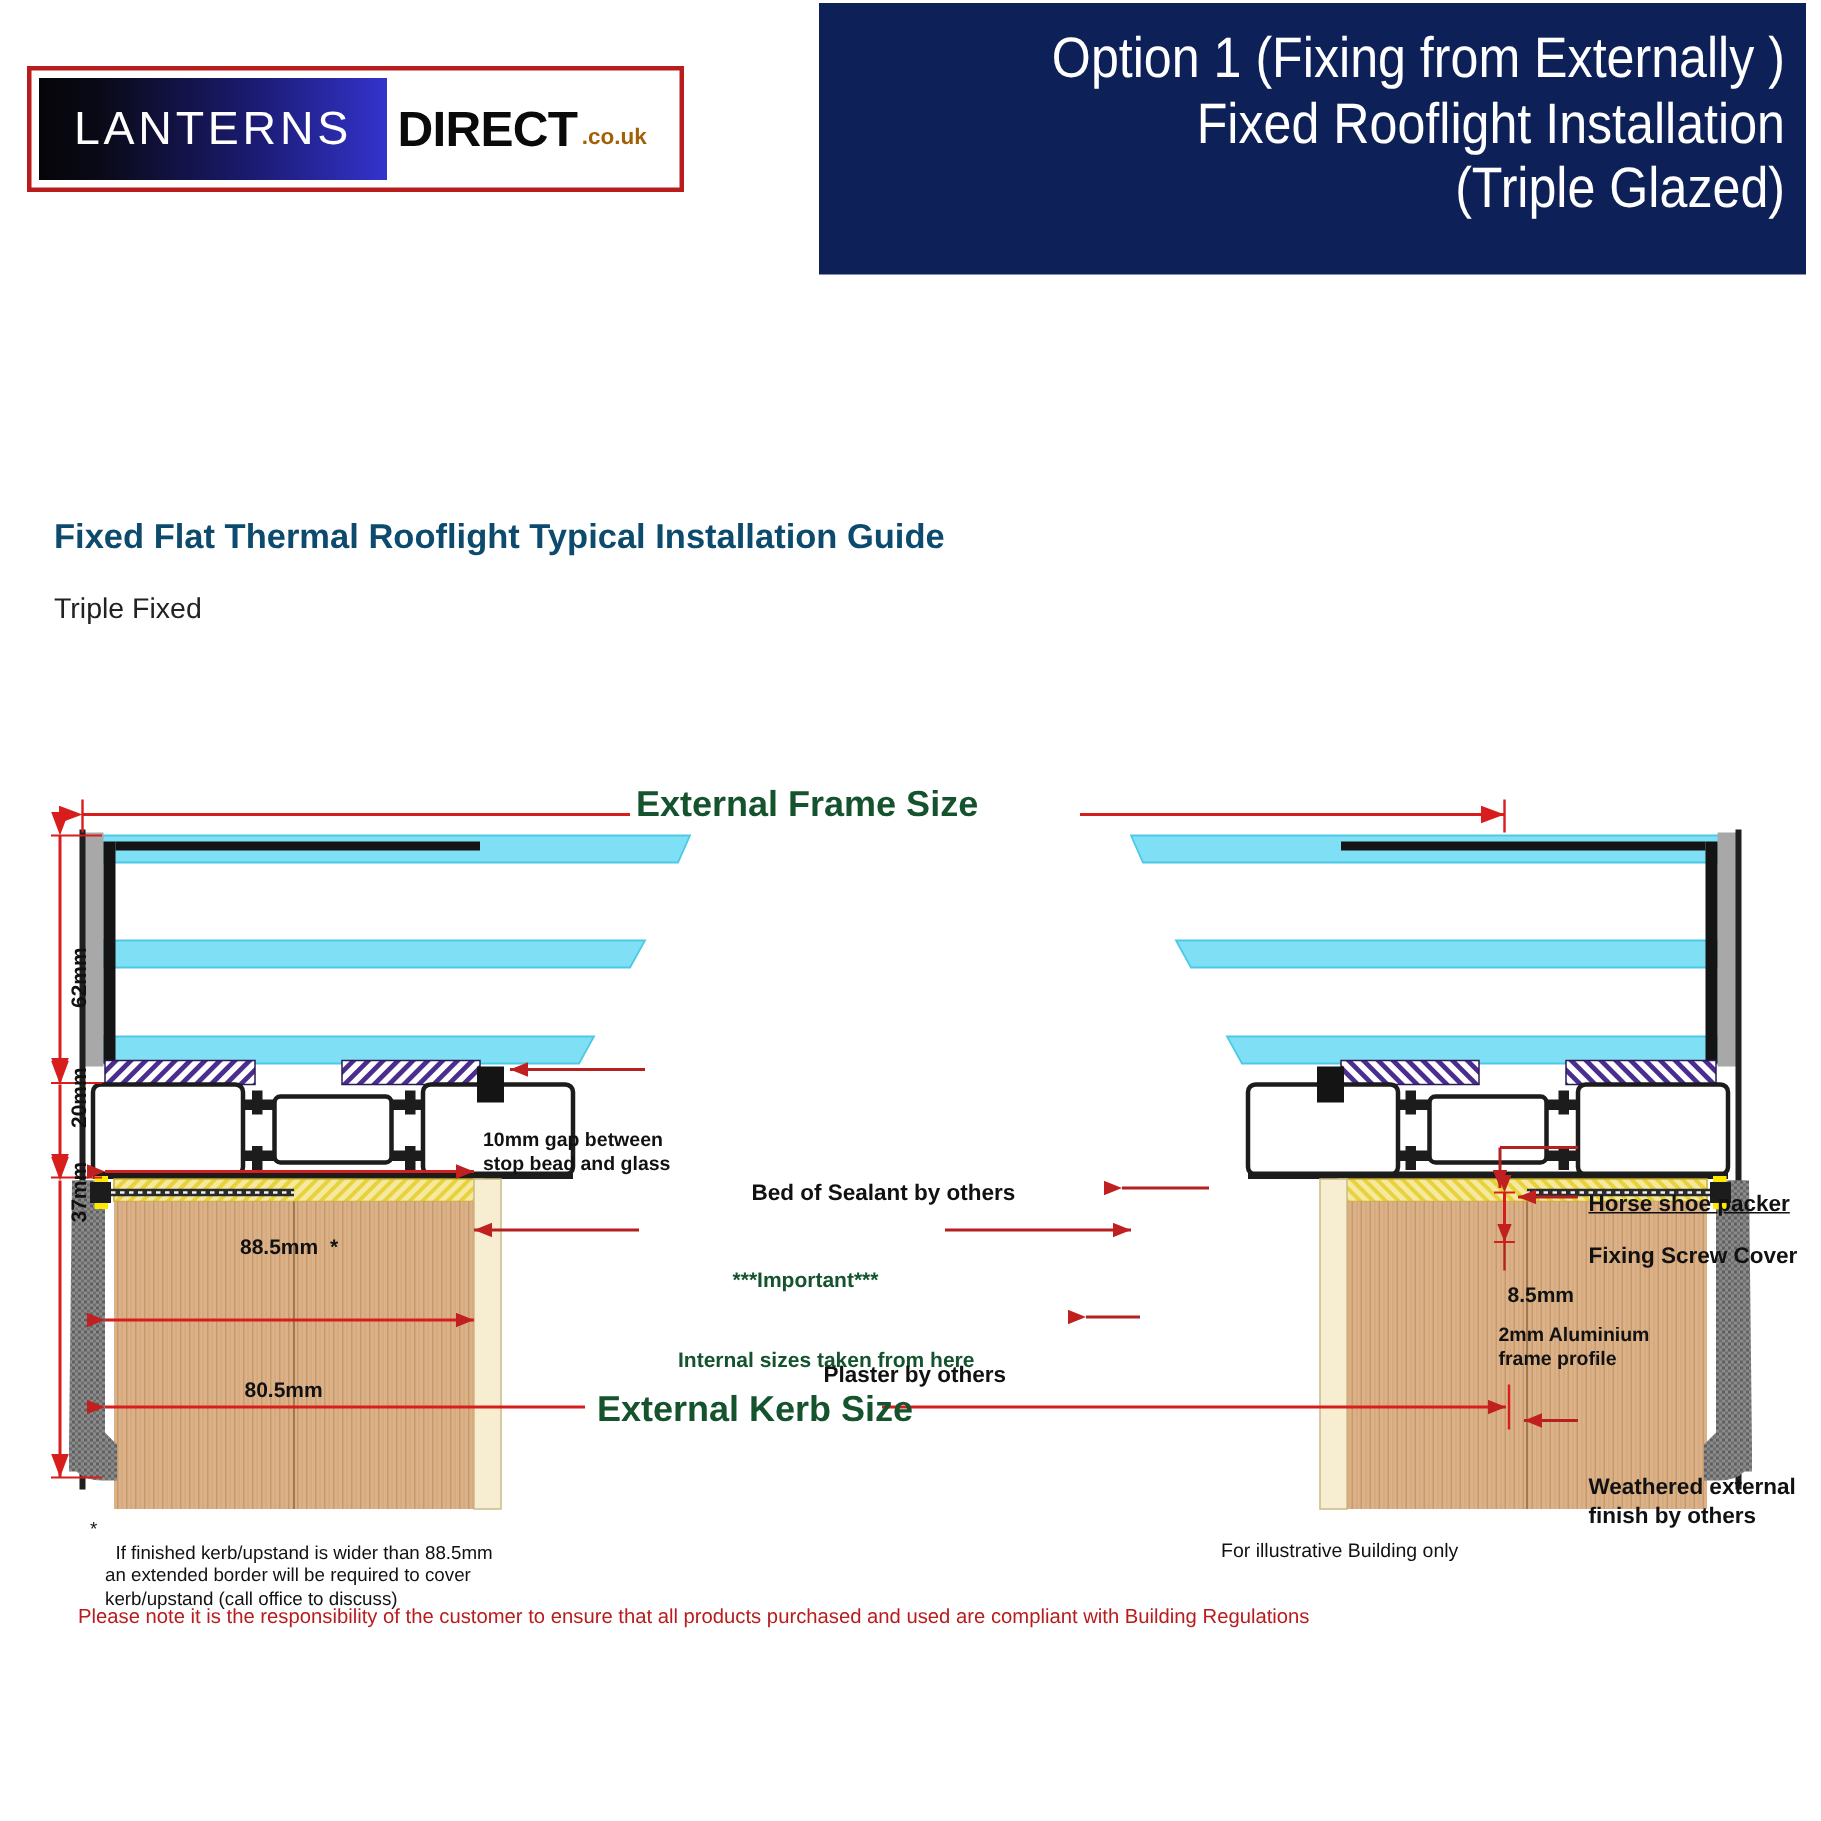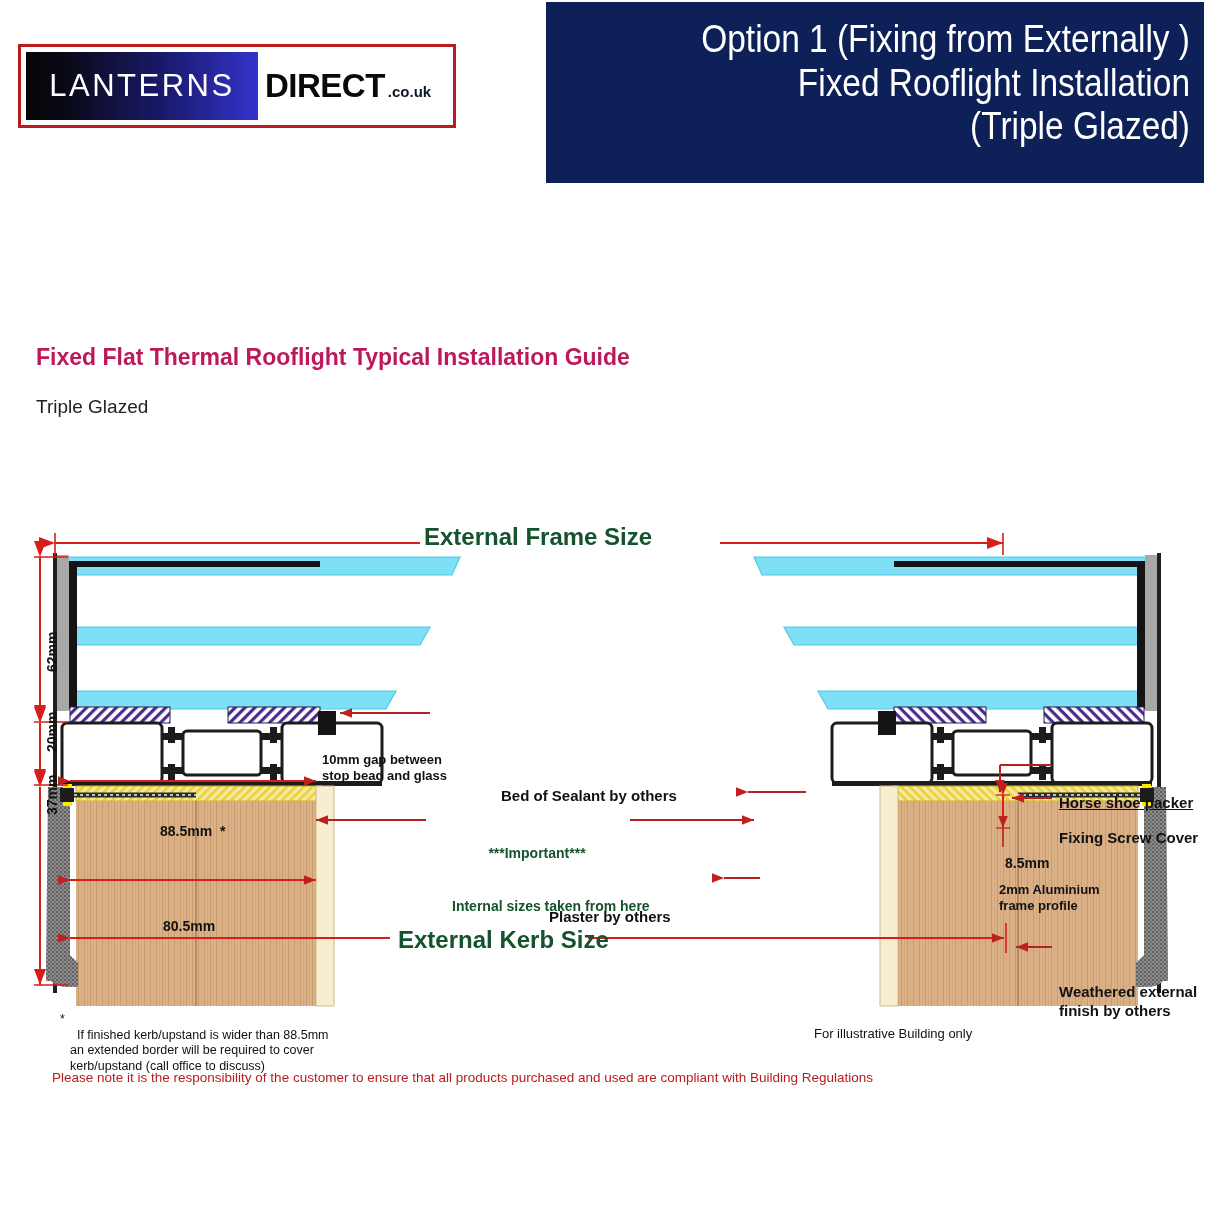--- a/index.html
+++ b/index.html
@@ -9,32 +9,32 @@
   
   #header { position: absolute; left: 0; top: 0; width: 1214px; height: 190px; }
   #logo-box { position: absolute; left: 18px; top: 44px; width: 438px; height: 84px;
               border: 3px solid #b91c1c; background: #fff; display: flex; align-items: stretch; }
   #logo-grad { width: 232px; background: linear-gradient(90deg, #050508 0%, #0a0a18 18%, #1a1a6e 60%, #3333cc 100%);
                display: flex; align-items: center; justify-content: center; margin: 5px 0 5px 5px; }
   #logo-word-1 { color: #ffffff; font-size: 31px; letter-spacing: 2.5px; font-weight: 400;
                  font-family: "Liberation Sans", sans-serif; }
   #logo-right { flex: 1; display: flex; align-items: center; padding-left: 7px; }
   #logo-word-2 { color: #0a0a0a; font-size: 33px; font-weight: bold; letter-spacing: -0.5px; }
-  #logo-tld { color: #0f172a; font-size: 15px; font-weight: bold; margin-left: 3px; margin-top: 10px; }
+  #logo-tld { color: #a16207; font-size: 15px; font-weight: bold; margin-left: 3px; margin-top: 10px; }
 
   #banner { position: absolute; left: 546px; top: 2px; width: 658px; height: 181px;
             background: #0d2158; }
   #banner-text { position: absolute; right: 14px; top: 16px; width: 640px;
                  text-align: right; color: #ffffff; font-size: 38px; line-height: 1.15;
                  font-family: "Liberation Sans", sans-serif; font-weight: 400;
                  transform: scaleX(0.88); transform-origin: right top; }
   .banner-line { display: block; white-space: nowrap; }
 
   
-  #doc-title { position: absolute; left: 36px; top: 344px; font-size: 23px; font-weight: bold; color: #be185d; }
+  #doc-title { position: absolute; left: 36px; top: 344px; font-size: 23px; font-weight: bold; color: #0c4a6e; }
   #doc-sub { position: absolute; left: 36px; top: 396px; font-size: 19px; color: #222; }
 
   
   #diagram { position: absolute; left: 0; top: 495px; width: 1214px; height: 545px; }
   #diagram svg { display: block; }
 
   
   .dlabel { position: absolute; font-family: "Liberation Sans", sans-serif;
             font-weight: bold; color: #111; white-space: pre; line-height: 1.25; margin-top: 37px; }
   .dlabel-red { position: absolute; font-family: "Liberation Sans", sans-serif;
@@ -85,21 +85,21 @@
     <div id="banner-text">
       <span class="banner-line">Option 1 (Fixing from Externally )</span>
       <span class="banner-line">Fixed Rooflight Installation</span>
       <span class="banner-line">(Triple Glazed)</span>
     </div>
   </div>
 
 </div>
 
 <div id="doc-title">Fixed Flat Thermal Rooflight Typical Installation Guide</div>
-<div id="doc-sub">Triple Glazed</div>
+<div id="doc-sub">Triple Fixed</div>
 
 <div id="diagram">
 <svg width="1214" height="545" viewBox="0 0 1214 545" xmlns="http://www.w3.org/2000/svg">
   <defs>
 
     <pattern id="timber" width="6" height="40" patternUnits="userSpaceOnUse">
       <rect width="6" height="40" fill="#dcb188"></rect>
       <rect x="0" width="1" height="40" fill="#c79a6c"></rect>
       <rect x="3" width="0.7" height="40" fill="#cfa679"></rect>
     </pattern>

